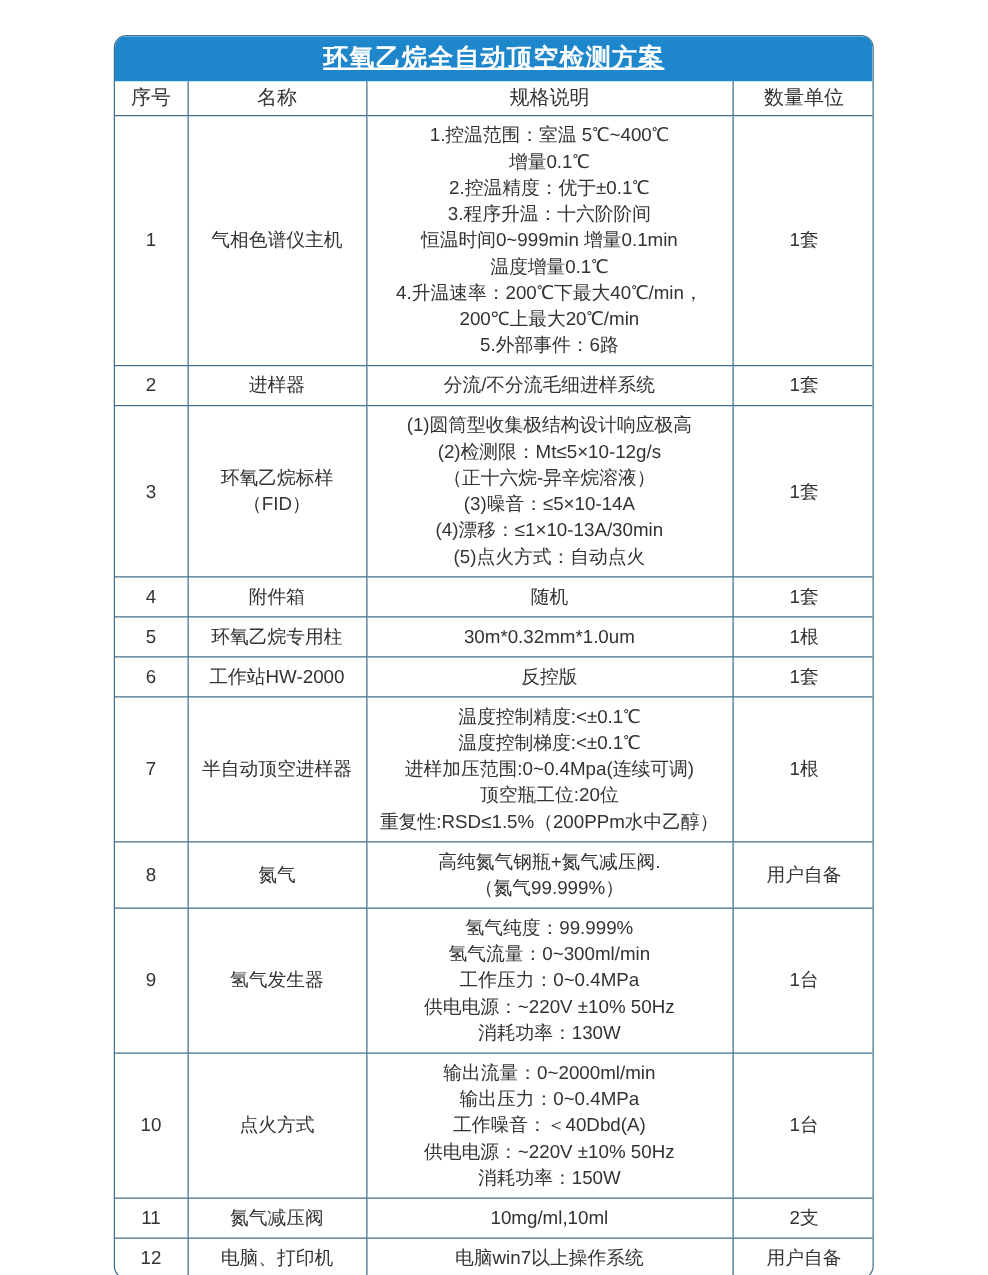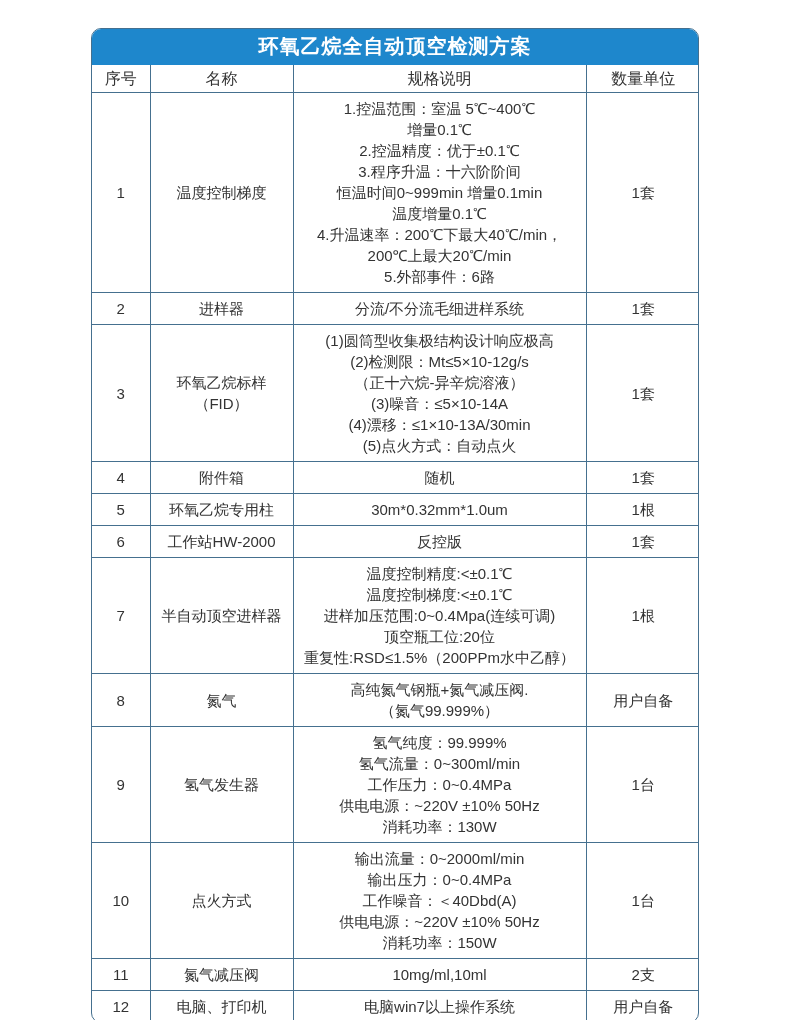--- a/index.html
+++ b/index.html
@@ -18,20 +18,21 @@
     background:#ffffff;
   }
   .title-bar {
     background:#1e87cc;
     color:#ffffff;
     font-size:20px;
     font-weight:bold;
     text-align:center;
     padding:4px 0 5px 0;
     letter-spacing:1px;
+    text-decoration:underline;
   }
   table.spec-table {
     border-collapse:collapse;
     width:100%;
     table-layout:fixed;
   }
   .spec-table th, .spec-table td {
     border:1px solid #45708f;
     font-size:15px;
     font-weight:normal;
@@ -65,21 +66,21 @@
       <tr>
         <th>序号</th>
         <th>名称</th>
         <th>规格说明</th>
         <th>数量单位</th>
       </tr>
     </thead>
     <tbody>
       <tr>
         <td class="c-no">1</td>
-        <td class="c-name">温度控制梯度</td>
+        <td class="c-name">气相色谱仪主机</td>
         <td class="c-spec">1.控温范围：室温 5℃~400℃
 增量0.1℃
 2.控温精度：优于±0.1℃
 3.程序升温：十六阶阶间
 恒温时间0~999min 增量0.1min
 温度增量0.1℃
 4.升温速率：200℃下最大40℃/min，
 200℃上最大20℃/min
 5.外部事件：6路</td>
         <td class="c-qty">1套</td>

